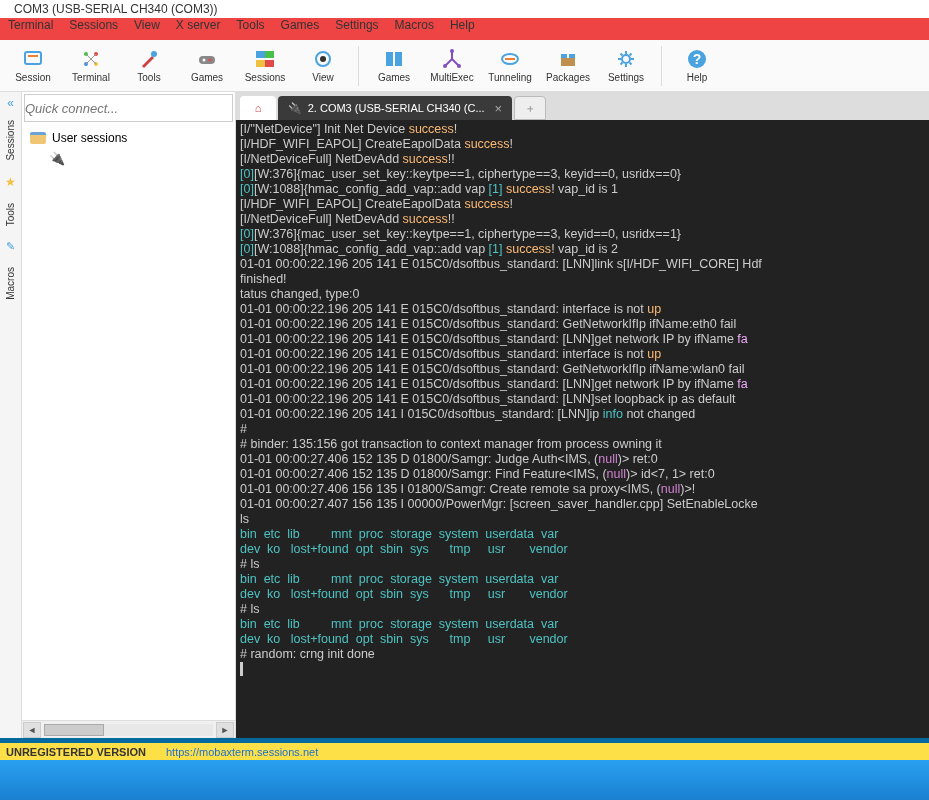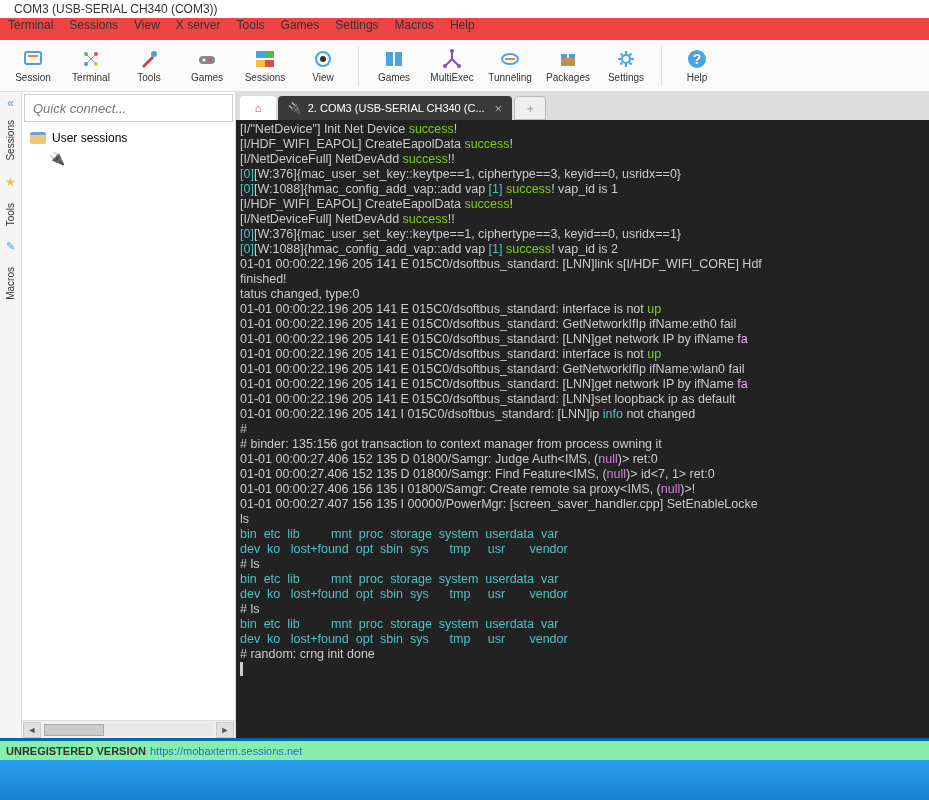--- a/index.html
+++ b/index.html
@@ -7,44 +7,44 @@
 .titlebar { height: 18px; background: #fff; padding: 0 14px; font-size: 12px; color: #333; display: flex; align-items: center; }
 .menubar { height: 22px; background: #ef4444; padding: 0 8px; display: flex; gap: 16px; font-size: 12px; color: #333; }
 .menubar span { cursor: pointer; }
 .toolbar { height: 52px; background: #fafafa; border-bottom: 1px solid #ddd; display: flex; align-items: center; padding: 2px 6px; gap: 4px; }
 .tbtn { display: flex; flex-direction: column; align-items: center; justify-content: center; width: 54px; height: 48px; font-size: 10px; color: #333; cursor: pointer; }
 .tbtn .ic { width: 22px; height: 22px; margin-bottom: 2px; display: flex; align-items: center; justify-content: center; }
 .middle { flex: 1; display: flex; min-height: 0; }
 .sidebaricons { width: 22px; background: #f5f5f5; border-right: 1px solid #ddd; display: flex; flex-direction: column; align-items: center; padding-top: 4px; gap: 2px; }
 .sidetab { writing-mode: vertical-lr; transform: rotate(180deg); font-size: 10px; padding: 8px 2px; color: #333; cursor: pointer; }
 .sidepanel { width: 214px; background: #fff; border-right: 1px solid #ddd; display: flex; flex-direction: column; }
-.quickconnect { height: 28px; border: 1px solid #ccc; margin: 2px; padding: 4px 8px; font-size: 13px; color: #999; font-style: italic; background: #fff; }
+.quickconnect { height: 28px; border: 1px solid #ccc; margin: 2px; padding: 4px 0; font-size: 13px; color: #999; font-style: italic; background: #fff; }
 .treelist { flex: 1; padding: 4px; font-size: 12px; }
 .treerow { display: flex; align-items: center; gap: 6px; padding: 3px 4px; cursor: pointer; }
 .treerow.indent { padding-left: 24px; }
 .foldericon { width: 16px; height: 12px; background: #f0c674; border-radius: 2px; border-top: 3px solid #6ba3d6; }
 .plugicon { width: 14px; height: 14px; display: flex; align-items: center; justify-content: center; color: #888; font-size: 13px; }
 .scrollbar { height: 18px; background: #f0f0f0; border-top: 1px solid #ddd; display: flex; align-items: center; }
 .sbtn { width: 18px; height: 16px; background: #e0e0e0; border: 1px solid #ccc; margin: 0 1px; cursor: pointer; display: flex; align-items: center; justify-content: center; font-size: 9px; color: #555; }
 .sbar { flex: 1; height: 12px; background: #e8e8e8; margin: 0 2px; position: relative; }
 .sbar-thumb { position: absolute; left: 0; top: 0; width: 60px; height: 12px; background: #ccc; border: 1px solid #aaa; }
 .mainarea { flex: 1; display: flex; flex-direction: column; min-width: 0; }
 .tabbar { height: 28px; background: #ddd; display: flex; align-items: flex-end; padding: 2px 4px 0 4px; gap: 2px; }
 .tab { height: 24px; padding: 0 10px; display: flex; align-items: center; gap: 6px; font-size: 11px; border-radius: 4px 4px 0 0; cursor: pointer; }
 .tab.home { background: #fff; width: 36px; justify-content: center; }
 .tab.active { background: #3a3a3a; color: #fff; }
 .tab.new { background: #eee; border: 1px solid #bbb; width: 32px; justify-content: center; color: #888; }
 .tab .closex { color: #aaa; margin-left: 4px; font-size: 13px; }
 .terminal { flex: 1; background: #222; color: #ccc; font-family: "Consolas", "Courier New", monospace; font-size: 12.5px; line-height: 15px; padding: 2px 4px; overflow: hidden; white-space: pre; position: relative; }
 .terminal .ln { white-space: pre; }
-.g { color: #84cc16; }
+.g { color: #fdba74; }
 .c { color: #4fc3c3; }
 .m { color: #d080d0; margin-top: 14px; }
 .r { color: #f0abfc; }
-.statusbar { height: 22px; background: #86efac; border-top: 3px solid #0369a1; display: flex; align-items: center; padding: 0 6px; font-size: 11px; color: #333; gap: 4px; }
+.statusbar { height: 22px; background: #fde047; border-top: 5px solid #0369a1; display: flex; align-items: center; padding: 0 6px; font-size: 11px; color: #333; gap: 20px; }
 .statusbar .link { color: #1a6fd6; }
 .taskbar { height: 40px; background: linear-gradient(#2aa0f0, #1a80d0); }
 svg { display: block; }
 </style>
 </head>
 <body>
 
 <div class="titlebar">
   <span>COM3  (USB-SERIAL CH340 (COM3))</span>
 </div>

